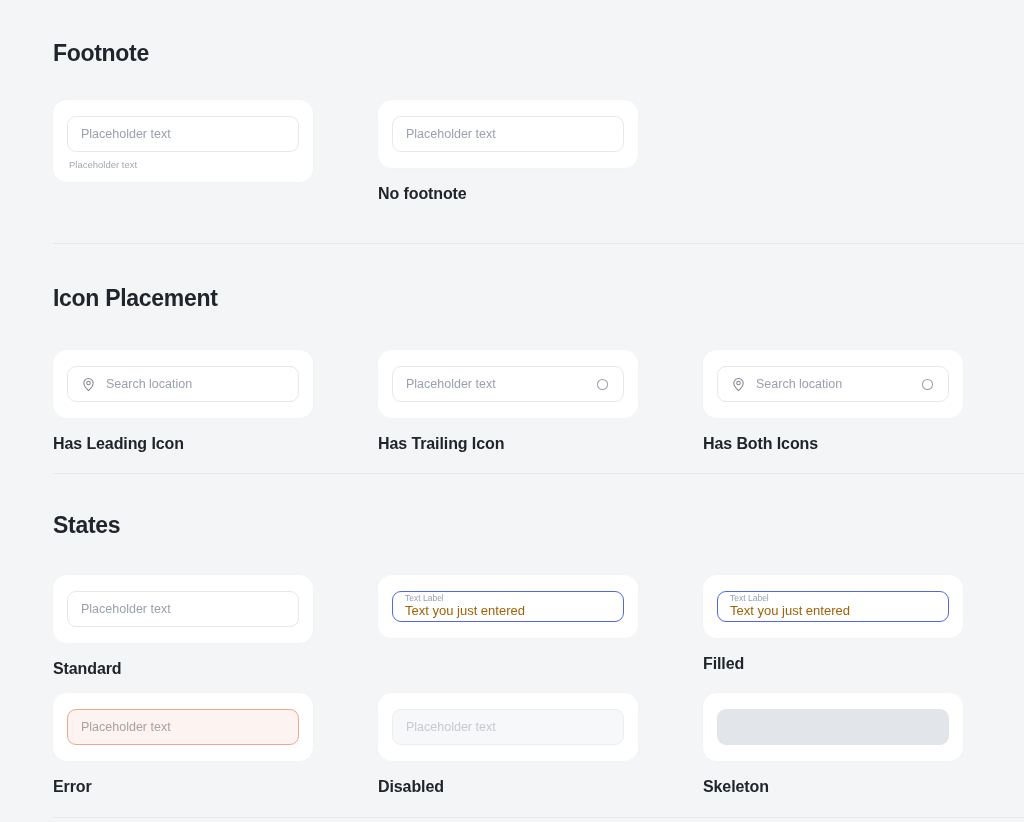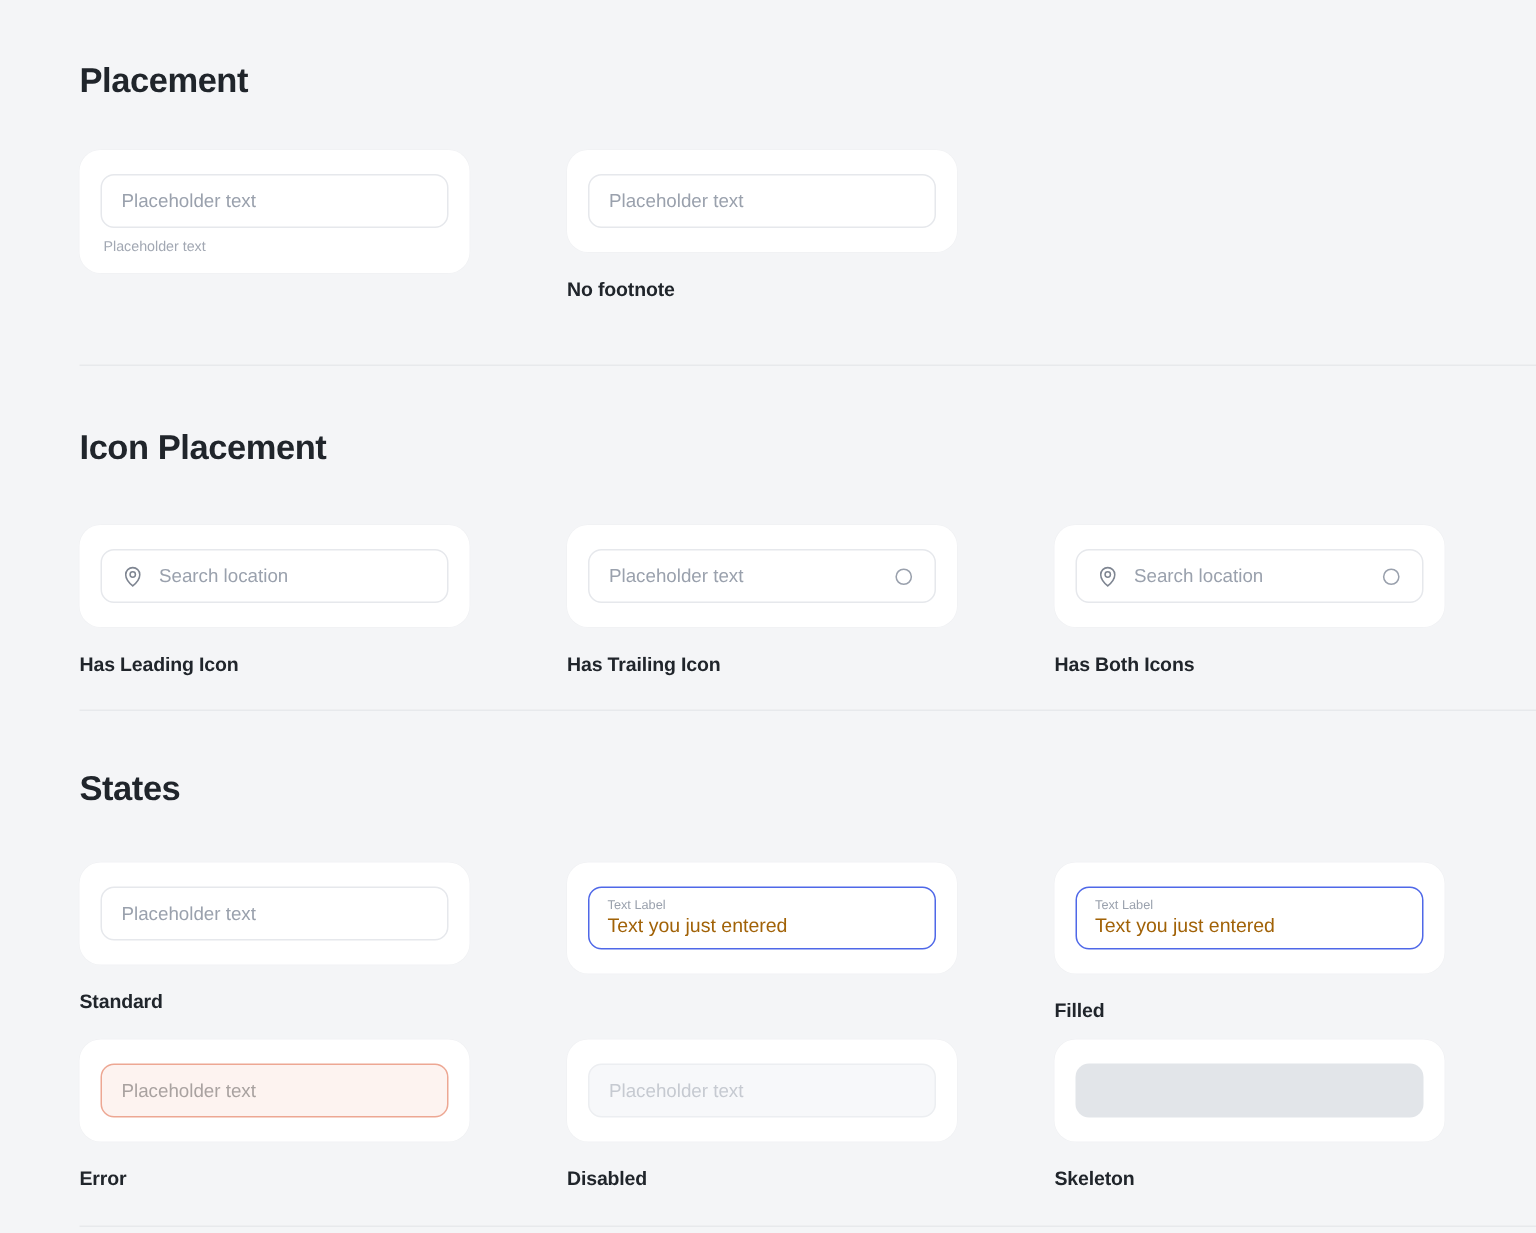--- a/index.html
+++ b/index.html
@@ -62,21 +62,21 @@
     background: #ffffff;
     border-radius: 14px;
     padding: 16px 14px;
     box-shadow: 0 0 0 0.5px rgba(16,24,40,0.015);
   }
 
   .card.tall { padding-bottom: 12px; }
 
   .cell-label {
     margin-top: 17px;
-    font-size: 13px;
+    font-size: 16px;
     font-weight: 700;
     color: #20252b;
     letter-spacing: -0.1px;
   }
 
   
   .field {
     width: 100%;
     height: 36px;
     border: 1px solid #e6e8ec;
@@ -112,21 +112,21 @@
     color: #7e8591;
   }
   .icon svg { display: block; width: 15px; height: 15px; }
 
   .icon-trailing { color: #9aa1ad; }
 
   
   .field.focus,
   .field.filled {
     border: 1.5px solid #4f68e8;
-    height: 42px;
+    height: 31px;
     padding: 0 12px;
     flex-direction: column;
     align-items: stretch;
     justify-content: center;
     gap: 0;
   }
 
   .field-label-sm {
     font-size: 8.5px;
     color: #9aa1ad;
@@ -157,21 +157,21 @@
     border-radius: 9px;
     background: #e2e5e9;
   }
 </style>
 </head>
 <body>
 
 <div class="page">
 
   <div class="section" style="top:0;height:248px;">
-    <div class="section-title" style="top:40px;">Placement</div>
+    <div class="section-title" style="top:40px;">Footnote</div>
 
     <div class="cards" style="top:100px;">
 
       <div class="cell">
         <div class="card tall">
           <div class="field">
             <span class="field-text">Placeholder text</span>
           </div>
           <div class="footnote">Placeholder text</div>
         </div>

